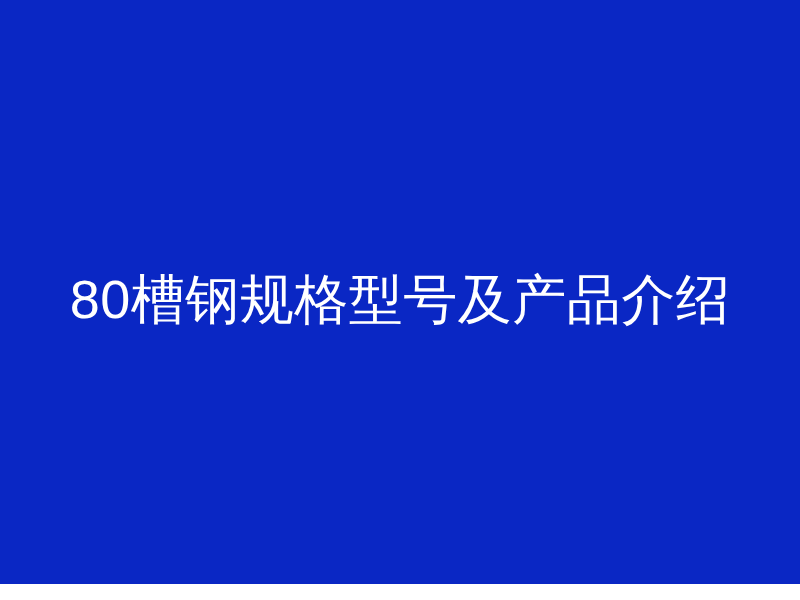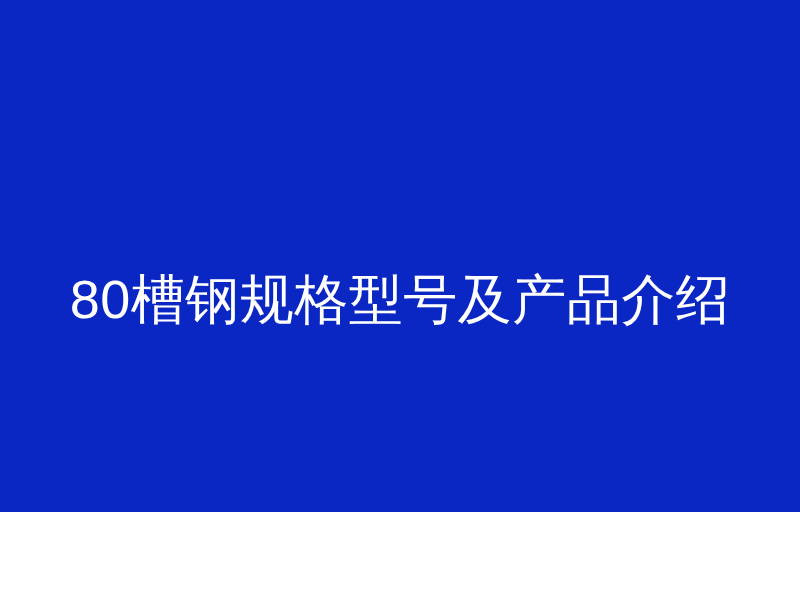--- a/index.html
+++ b/index.html
@@ -13,21 +13,21 @@
     height: 600px;
     overflow: hidden;
     font-family: "Liberation Sans", "DejaVu Sans", sans-serif;
   }
 
   
   .banner {
     position: relative;
     box-sizing: border-box;
     width: 800px;
-    height: 512px;
+    height: 584px;
     background-color: #0a27c4;      
     display: flex;
     align-items: center;
     justify-content: center;
     -webkit-font-smoothing: antialiased;
   }
 
   
   .headline-wrap {
     position: absolute;

